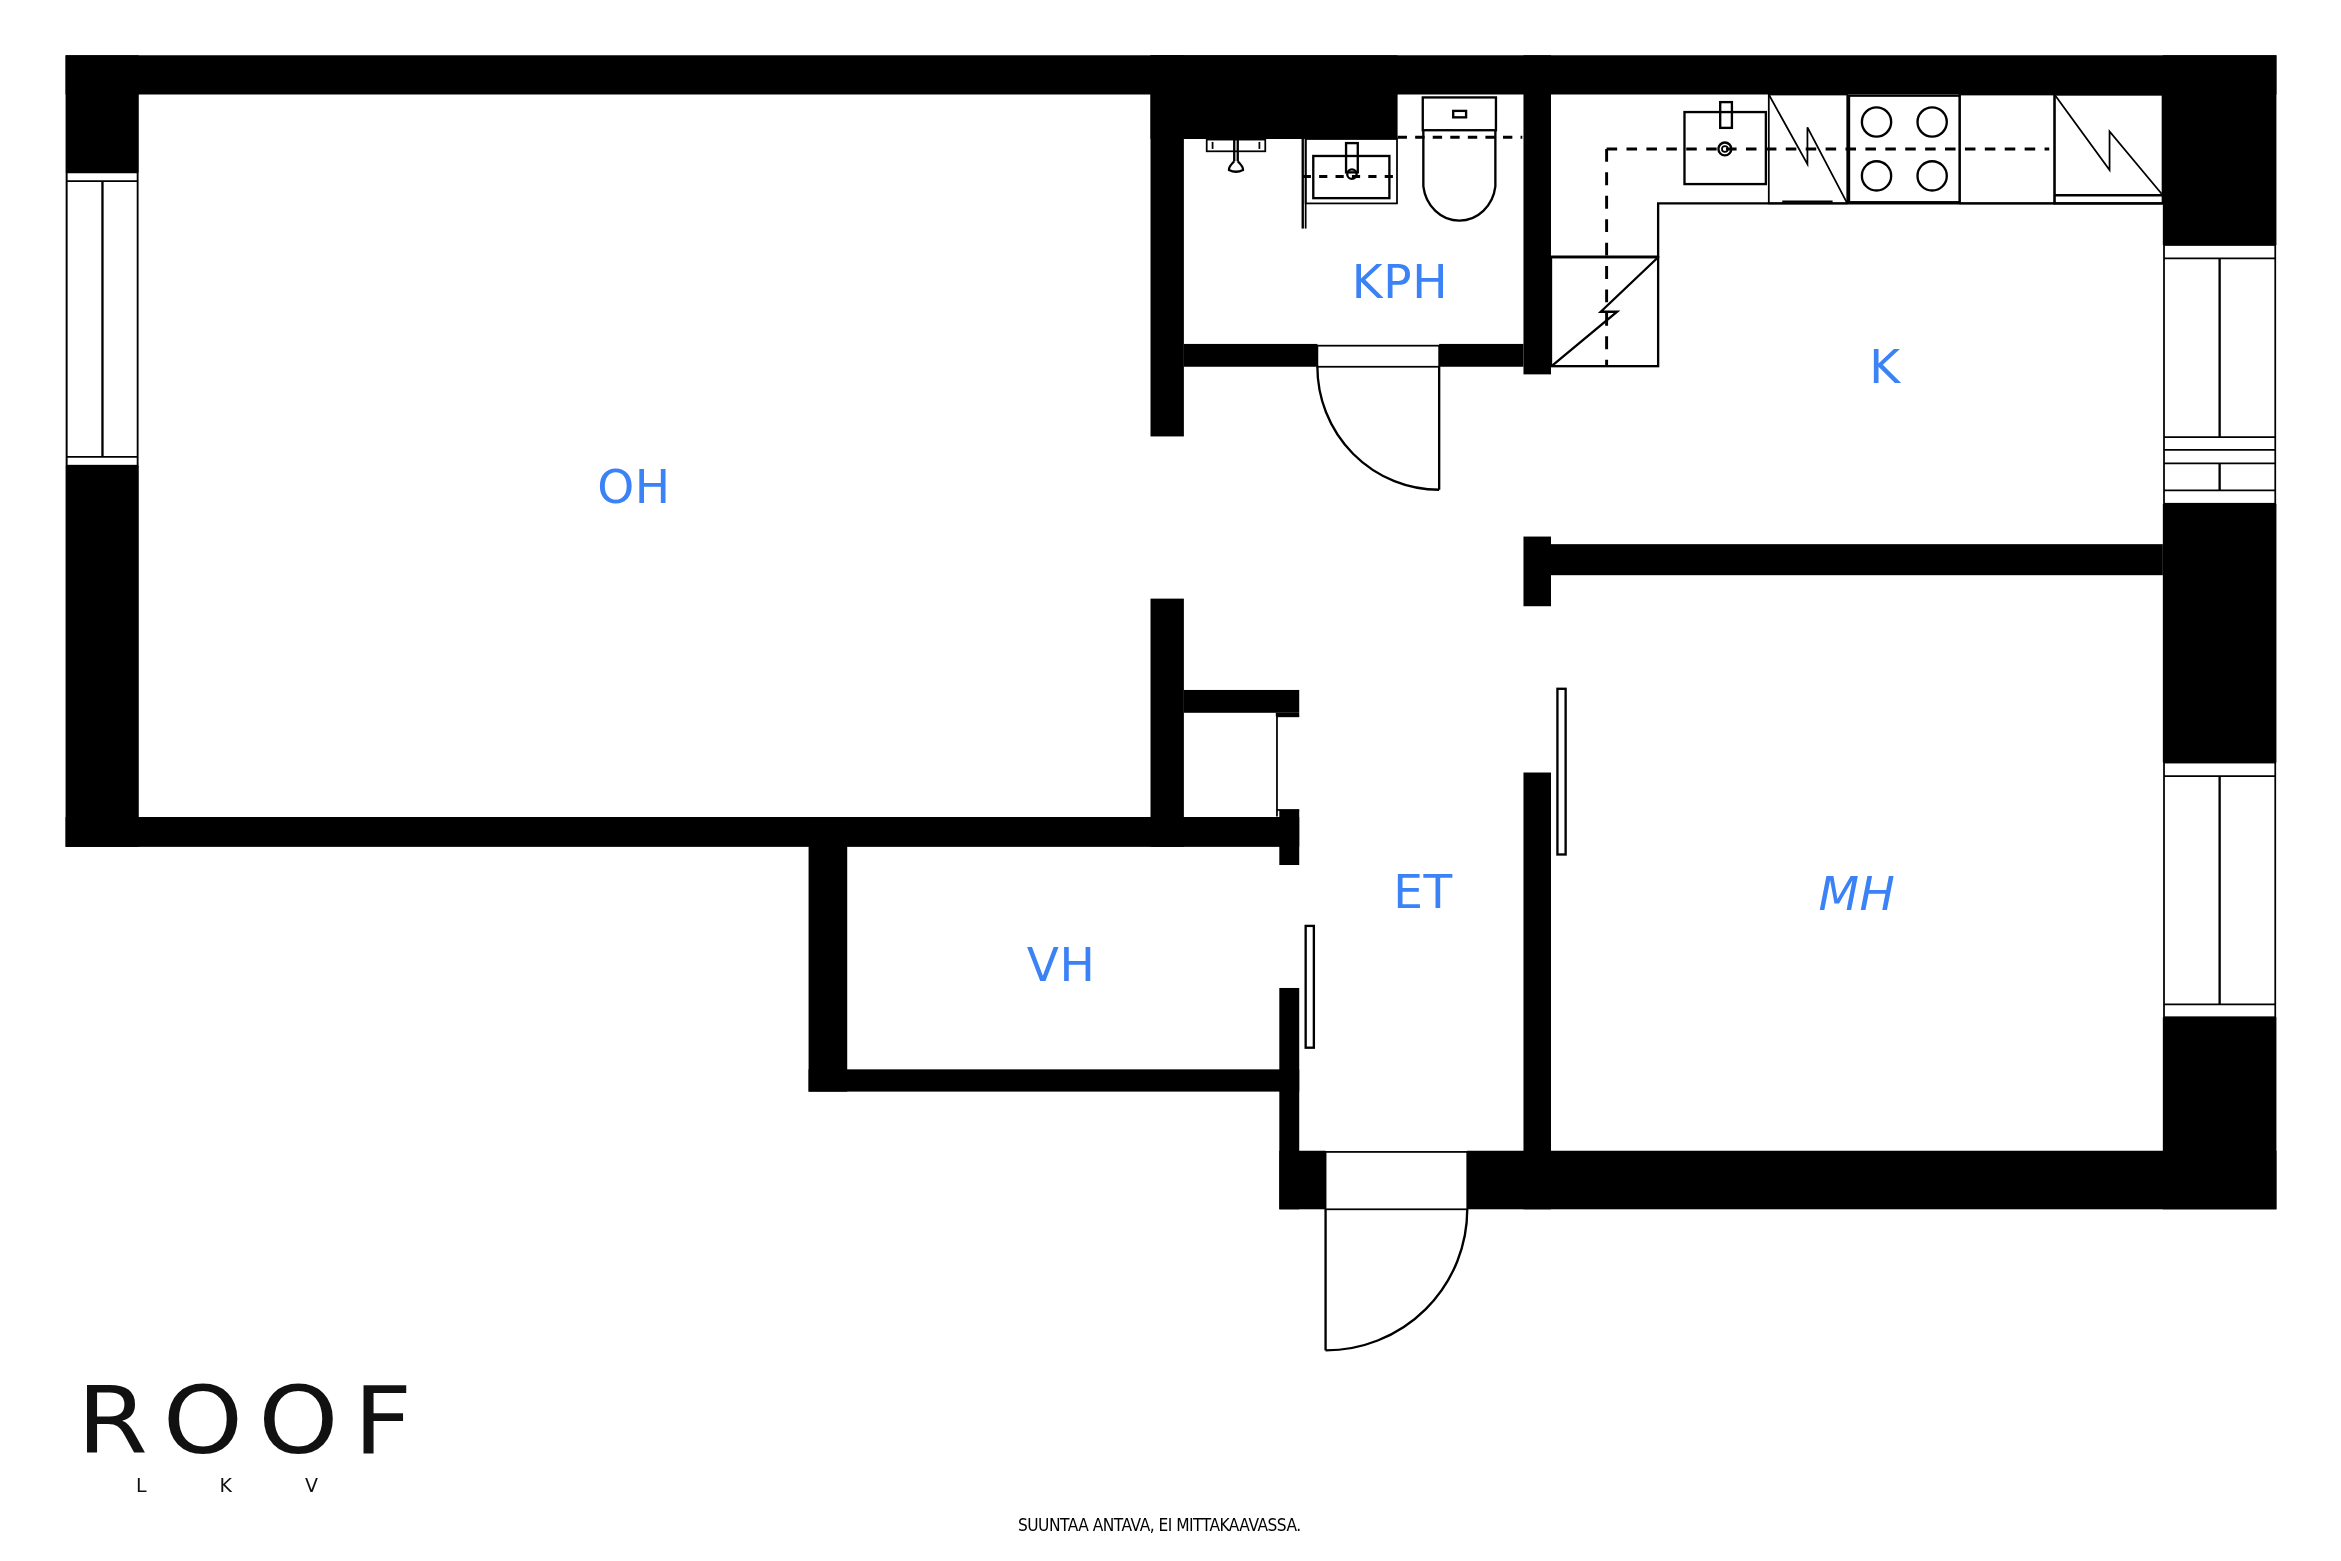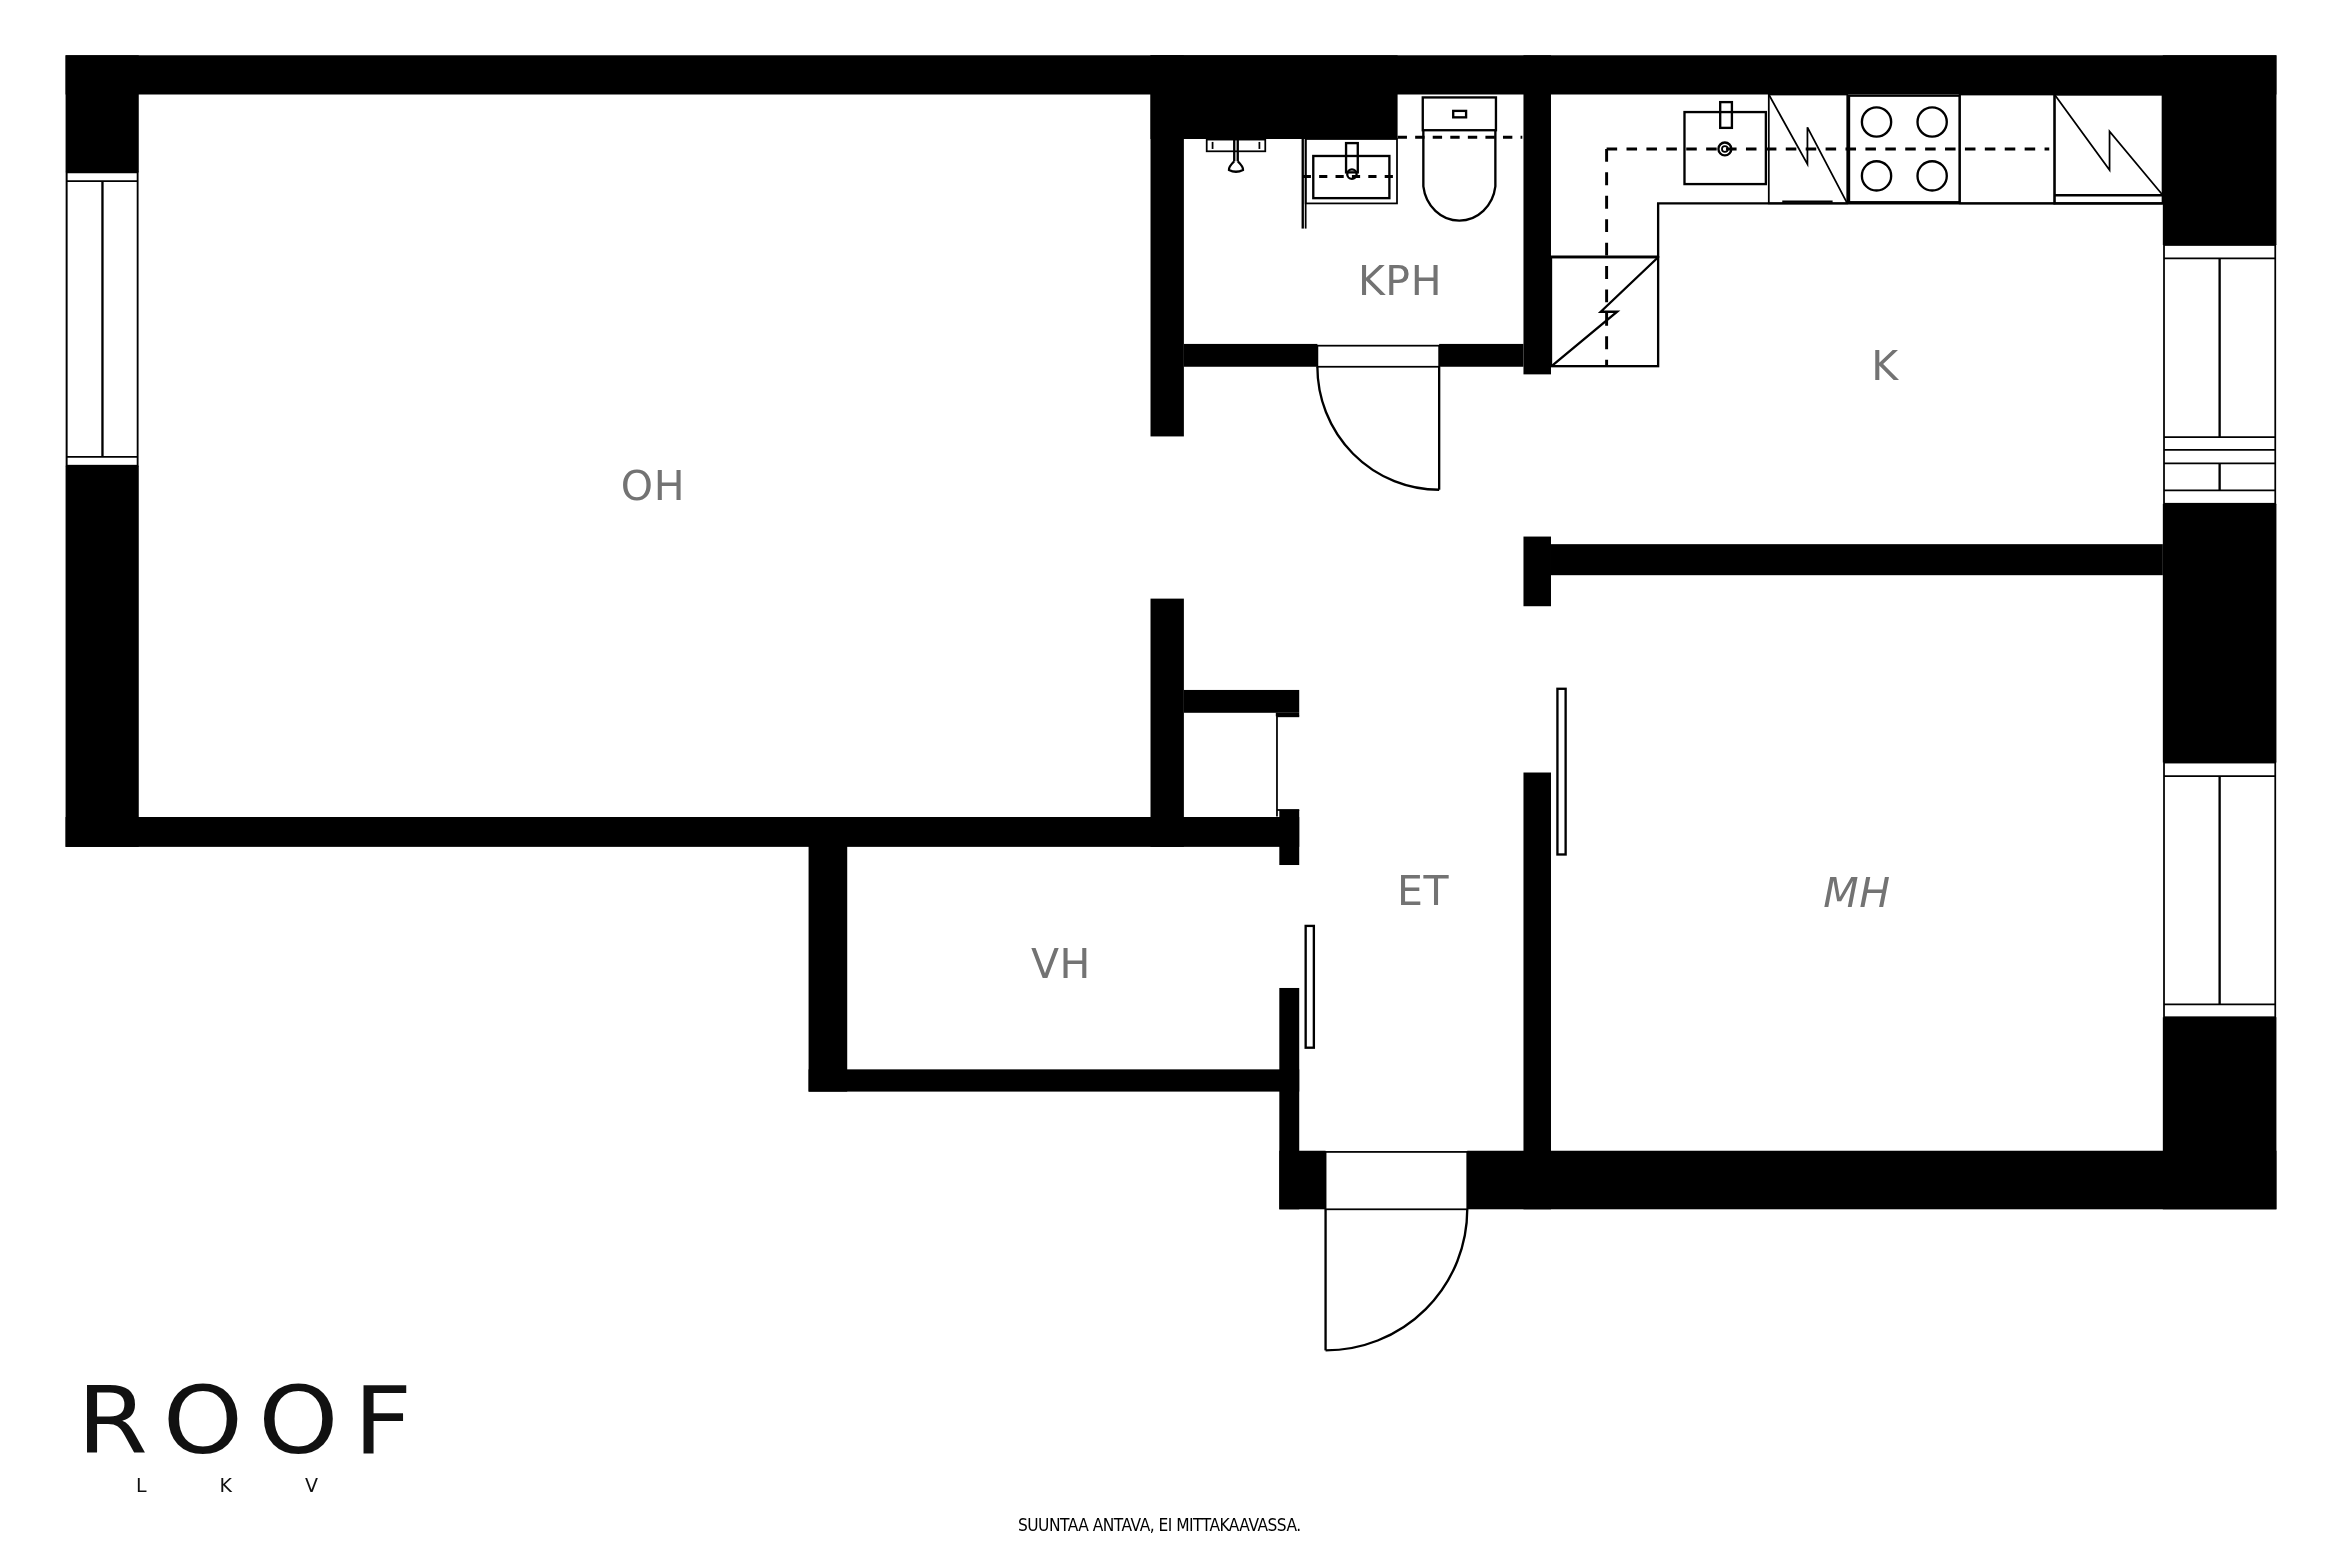--- a/index.html
+++ b/index.html
@@ -3,21 +3,21 @@
 <meta charset="utf-8">
 <style>
   html, body { margin:0; padding:0; background:#ffffff; }
   body { width:2342px; height:1562px; position:relative; overflow:hidden; font-family:"DejaVu Sans", sans-serif; }
   #plan { position:absolute; left:0; top:0; width:2342px; height:1562px; }
   .wall { fill:#000000; }
   .line { fill:none; stroke:#000000; stroke-width:4; }
   .thin { fill:none; stroke:#000000; stroke-width:3; }
   .dash { fill:none; stroke:#000000; stroke-width:5; stroke-dasharray:22 18; }
   .fillw { fill:#ffffff; }
-  .room-label { position:absolute; transform:translate(-50%,-50%); font-family:"DejaVu Sans", sans-serif; font-size:41px; color:#737373; white-space:nowrap; line-height:1; letter-spacing:0.6px; }
+  .room-label { position:absolute; transform:translate(-50%,-50%); font-family:"DejaVu Sans", sans-serif; font-size:47px; color:#3b82f6; white-space:nowrap; line-height:1; letter-spacing:0.6px; }
   .logo { position:absolute; left:77px; top:1376px; width:293px; }
   .logo-main { font-family:"DejaVu Sans", sans-serif; font-size:102px; font-weight:400; letter-spacing:15px; line-height:1; color:#111; transform:scaleY(0.9); transform-origin:left top; display:block; }
   .logo-sub { position:absolute; top:98px; left:59px; width:182px; display:flex; justify-content:space-between; font-family:"DejaVu Sans", sans-serif; font-size:19px; color:#111; }
   .disclaimer { position:absolute; left:1018px; top:1515px; width:307px; text-align:center; font-family:"DejaVu Sans", sans-serif; font-size:17.6px; color:#000; letter-spacing:-0.6px; transform:scaleX(0.88); transform-origin:left top; white-space:nowrap; }
 </style>
 </head>
 <body>
 
 <svg id="plan" viewBox="0 0 4000 2667" xmlns="http://www.w3.org/2000/svg">
 
@@ -163,21 +163,21 @@
     <rect class="line" x="3509" y="161" width="185" height="186"></rect>
     <line class="line" x1="3509" y1="333" x2="3694" y2="333"></line>
     <polyline class="thin" points="3509,161 3603,290 3603,224 3694,333"></polyline>
   </g>
   <g>
     <rect class="line" x="2649" y="439" width="183" height="186"></rect>
     <polyline class="line" points="2832,439 2734,532 2762,532 2650,625"></polyline>
   </g>
 </svg>
 
-<div class="room-label" style="left:634px; top:486px;margin-left:19px;">OH</div>
+<div class="room-label" style="left:634px; top:486px;">OH</div>
 <div class="room-label" style="left:1400px; top:281px;">KPH</div>
 <div class="room-label" style="left:1885px; top:366px;">K</div>
 <div class="room-label" style="left:1423px; top:891px;">ET</div>
 <div class="room-label" style="left:1857px; top:893px;font-style:italic;">MH</div>
 <div class="room-label" style="left:1061px; top:964px;">VH</div>
 
 <div class="logo">
   <span class="logo-main">ROOF</span>
   <div class="logo-sub">
     <span>L</span>

